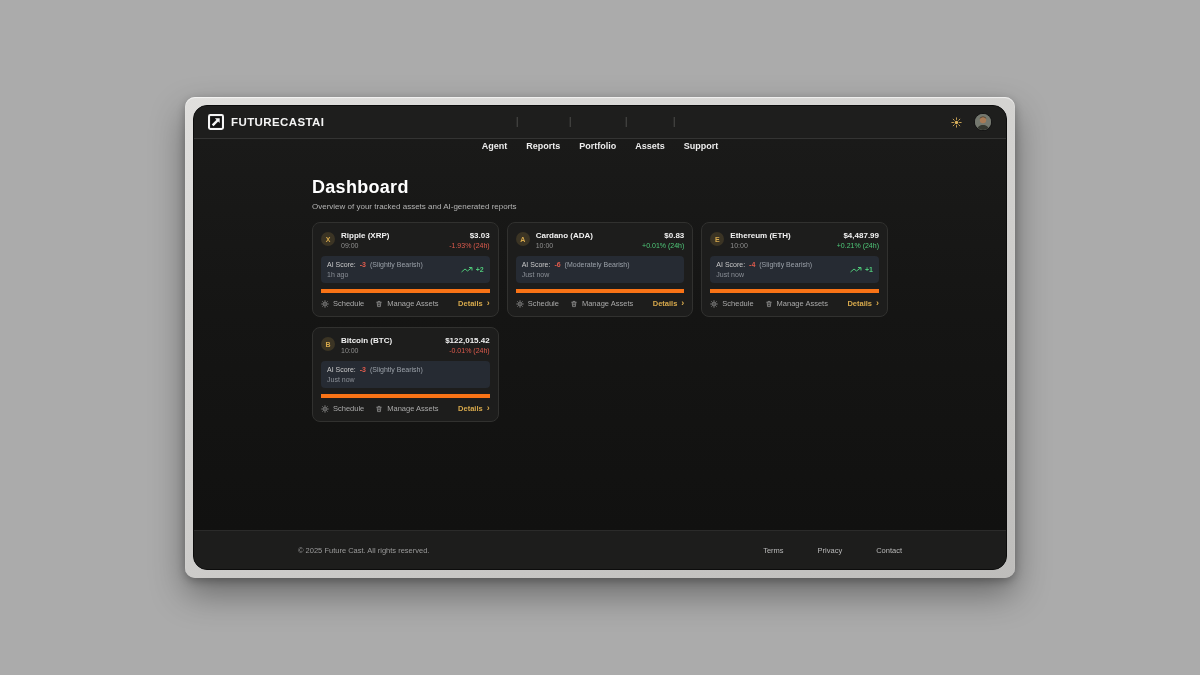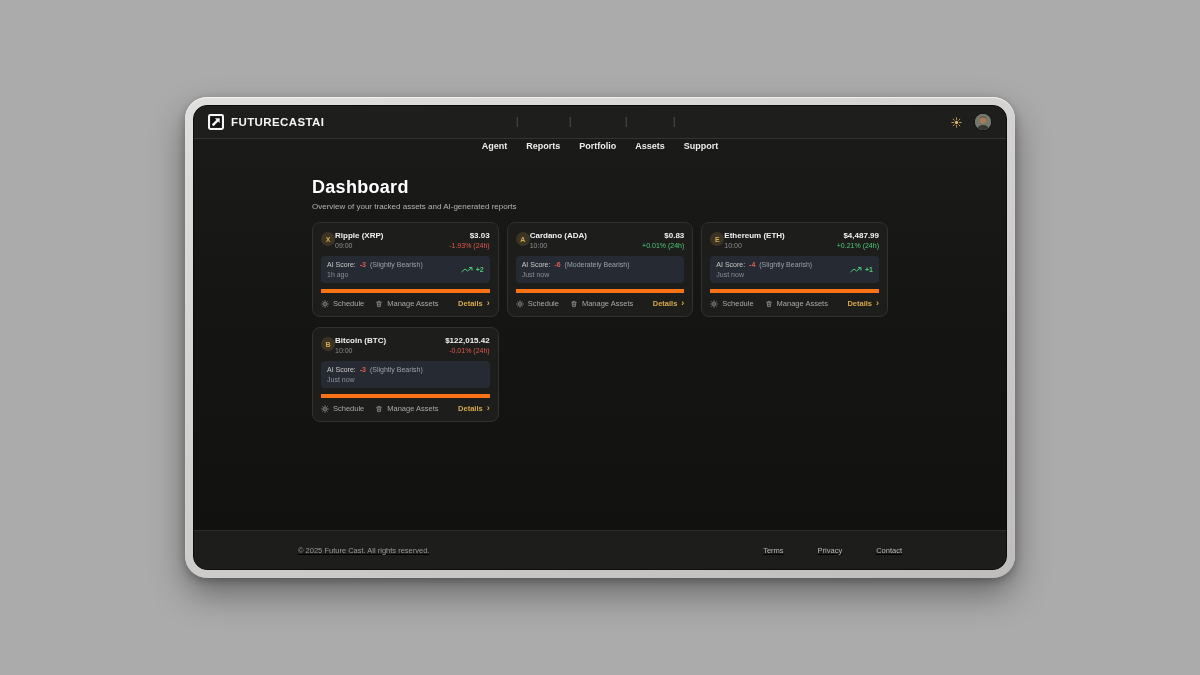--- a/index.html
+++ b/index.html
@@ -3,21 +3,21 @@
 <meta charset="utf-8">
 <style>
   html,body{margin:0;padding:0;}
   body{
     width:1200px;height:675px;background:#ababab;position:relative;overflow:hidden;
     font-family:"Liberation Sans",sans-serif;
   }
   .device{
     position:absolute;left:185px;top:97px;width:830px;height:481px;box-sizing:border-box;
     background:linear-gradient(160deg,#e0dfdd 0%,#cfcecc 55%,#bebdbb 100%);
-    border-radius:22px;padding:8px;
+    border-radius:10px;padding:8px;
     box-shadow:0 16px 34px rgba(0,0,0,.38),0 3px 8px rgba(0,0,0,.25),inset 0 1px 1px rgba(255,255,255,.65);
   }
   .app{
     width:100%;height:100%;border-radius:14px;overflow:hidden;background:#141413;
     display:flex;flex-direction:column;border:1px solid #0c0c0c;box-sizing:border-box;
   }
   
   .topbar{
     height:33px;flex-shrink:0;background:#1e1e1d;border-bottom:1px solid #343433;
     display:flex;align-items:center;padding:0 14px;position:relative;box-sizing:border-box;
@@ -34,21 +34,21 @@
   .main{flex:1;background:linear-gradient(180deg,#1a1a19 0%,#151514 45%,#111110 100%);}
   .container{width:576px;margin:0 auto;padding-top:38px;}
   .page-title{font-size:18px;font-weight:bold;color:#ffffff;letter-spacing:.3px;}
   .page-sub{font-size:8px;color:#b3b3b3;margin-top:4px;}
   .grid{margin-top:11px;display:grid;grid-template-columns:repeat(3,1fr);gap:10px 8px;}
   
   .card{
     background:#1d1d1c;border:1px solid #31312f;border-radius:8px;padding:8px;height:95px;
     box-sizing:border-box;display:flex;flex-direction:column;
   }
-  .card-head{display:flex;align-items:flex-start;gap:0;}
+  .card-head{display:flex;align-items:flex-start;gap:6px;}
   .coin{
     width:14px;height:14px;border-radius:50%;background:#3b3424;color:#d7a94c;
     font-size:7px;font-weight:bold;display:flex;align-items:center;justify-content:center;margin-top:1px;flex-shrink:0;
   }
   .name{font-size:8px;font-weight:bold;color:#f1f1f1;}
   .time{font-size:7px;color:#8f8f8f;margin-top:2px;}
   .pr{margin-left:auto;text-align:right;}
   .price{font-size:8px;font-weight:bold;color:#f1f1f1;}
   .change{font-size:7px;margin-top:2px;}
   .ai-panel{
@@ -65,21 +65,21 @@
     background:none;border:none;padding:0;color:#a9a9a9;font-size:7.5px;
     font-family:"Liberation Sans",sans-serif;display:flex;align-items:center;gap:4px;cursor:pointer;
   }
   .details-btn{
     background:none;border:none;padding:0;margin-left:auto;color:#d7a94c;font-weight:bold;font-size:7.5px;
     font-family:"Liberation Sans",sans-serif;display:flex;align-items:center;gap:4px;cursor:pointer;
   }
   .chev{font-size:9px;line-height:7px;}
   
   .footerband{height:38px;flex-shrink:0;background:#1d1d1c;border-top:1px solid #2b2b2a;display:flex;align-items:center;}
-  .footer-inner{width:604px;margin:0 auto;display:flex;align-items:center;text-decoration:underline;}
+  .footer-inner{width:604px;margin:0 auto;display:flex;align-items:center;}
   .copyright{color:#9a9a9a;font-size:7.5px;}
   .footer-links{margin-left:auto;display:flex;gap:34px;}
   .footer-link{color:#b8b8b8;font-size:7.5px;cursor:pointer;}
   svg{display:block;}
 </style>
 </head>
 <body>
 
 <div class="device">
   <div class="app">

